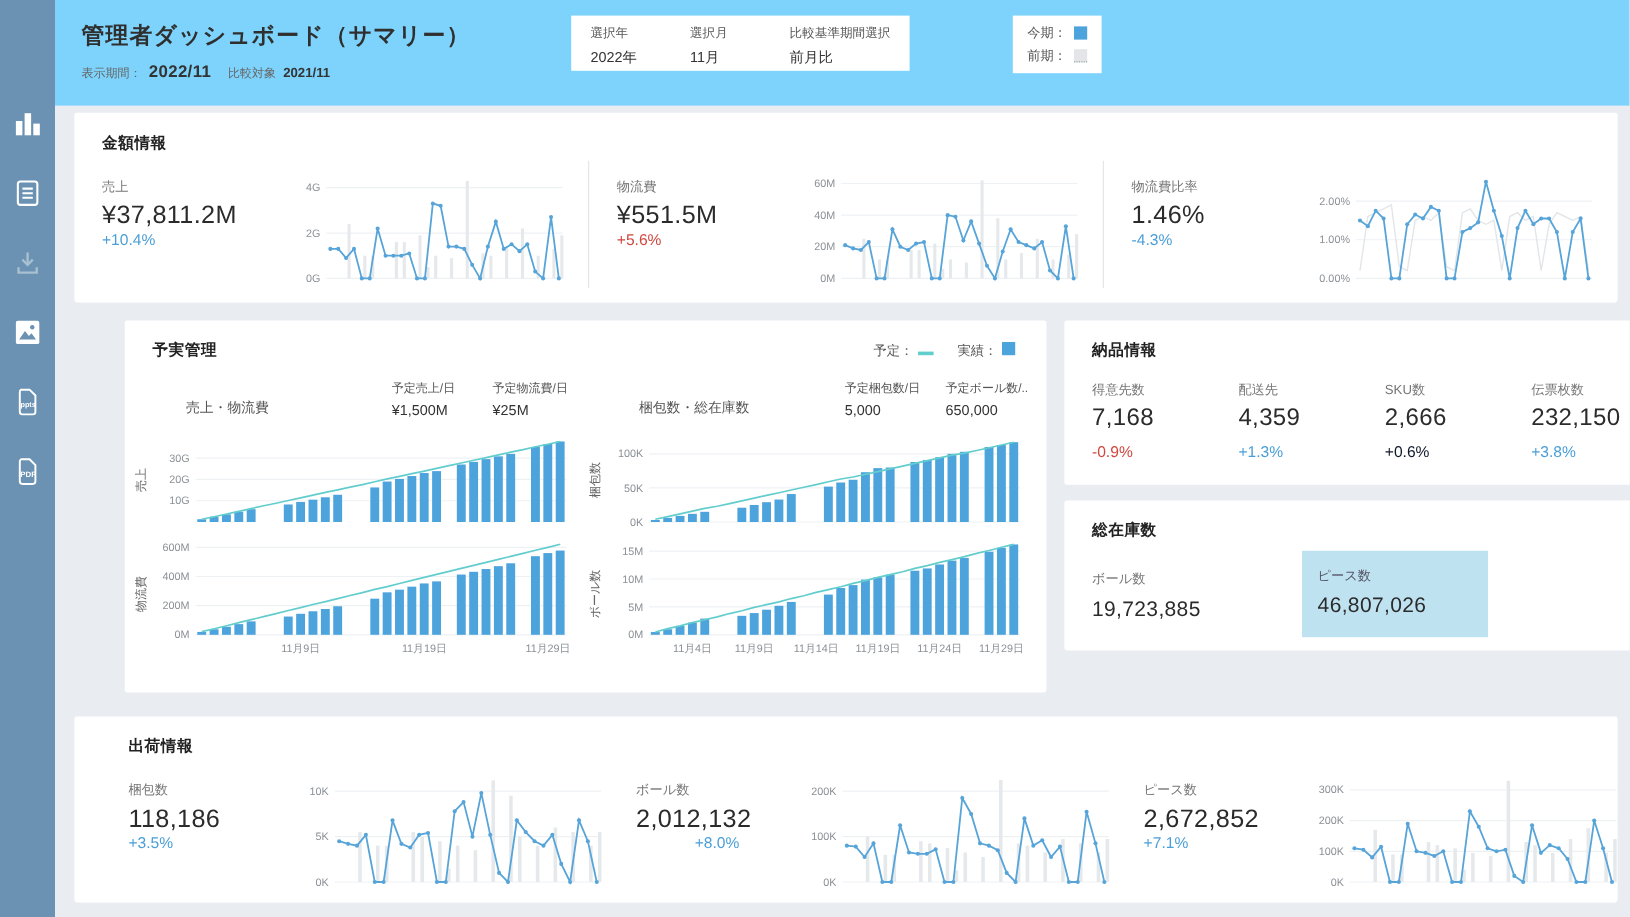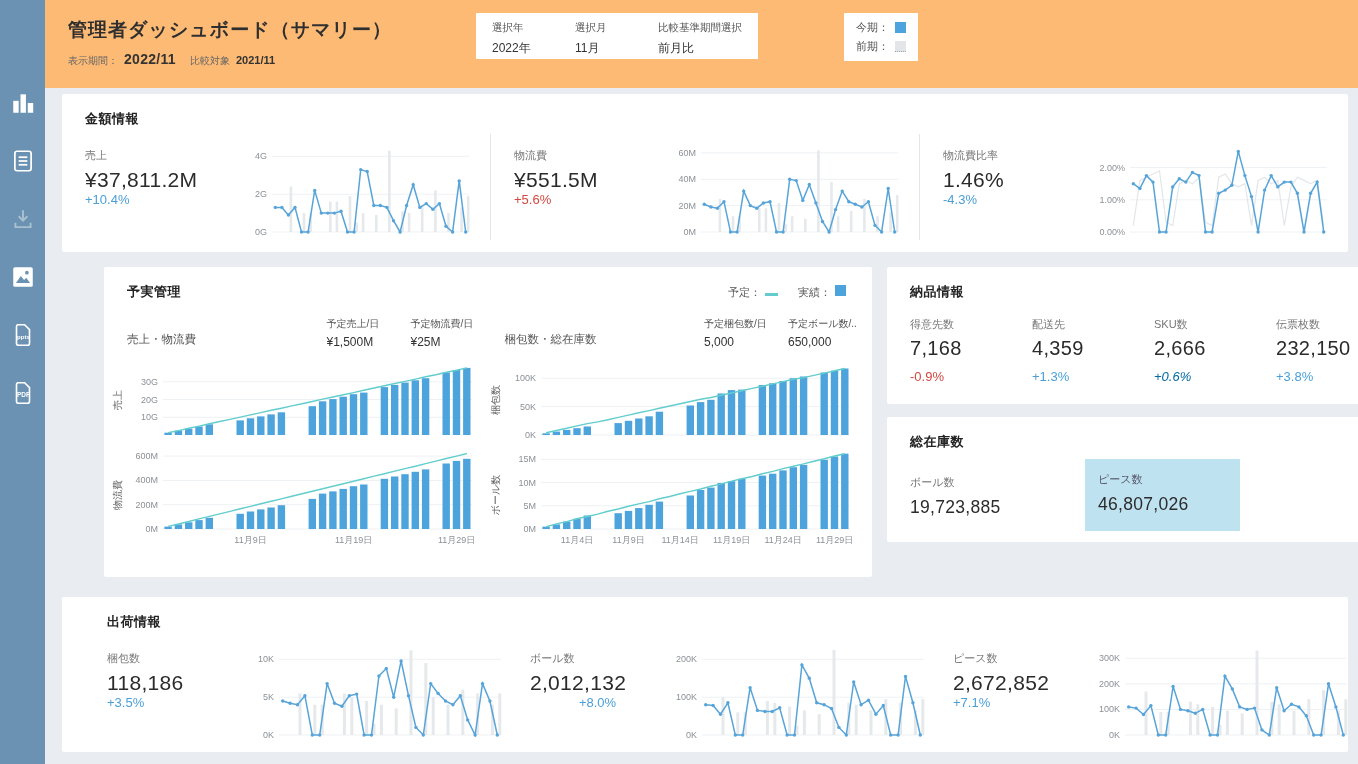--- a/index.html
+++ b/index.html
@@ -12,21 +12,21 @@
   }
   
   .sidebar {
     position:fixed; left:0; top:0; width:45px; height:764px;
     background:#6b92b3; display:flex; flex-direction:column;
     align-items:center; padding-top:88px; gap:26px;
   }
   .side-btn { width:32px; height:32px; background:none; border:none; padding:2px; cursor:pointer; display:flex; align-items:center; justify-content:center; }
   
   .main { margin-left:45px; width:1313px; }
-  .topbar { height:88px; background:#fdba74; display:flex; align-items:flex-start; padding:13px 0 0 23px; }
+  .topbar { height:88px; background:#7dd3fc; display:flex; align-items:flex-start; padding:13px 0 0 23px; }
   .title-block { width:360px; }
   .page-title { font-size:19px; font-weight:bold; color:#2f2f2f; margin:4px 0 8px; letter-spacing:1px; }
   .period-line { font-size:10px; color:#666; display:flex; align-items:baseline; gap:6px; }
   .period-line .big { font-size:14px; color:#333; font-weight:bold; letter-spacing:.3px; }
   .period-line .mid { font-size:11px; color:#333; font-weight:bold; }
   .selection-card { background:#fff; margin-left:48px; height:46px; padding:8px 16px; display:flex; gap:28px; }
   .selector { min-width:55px; }
   .selector .lab { font-size:10.5px; color:#555; }
   .selector .val { font-size:12px; color:#333; margin-top:5px; }
   .legend-card { background:#fff; margin-left:86px; height:48px; padding:7px 12px; display:flex; flex-direction:column; justify-content:space-between; }
@@ -52,21 +52,21 @@
   
   .mid-row { display:flex; gap:15px; margin-top:15px; align-items:flex-start;padding-left:42px; }
   .plan-card { width:768px; height:310px; }
   .plan-head { display:flex; justify-content:space-between; align-items:center; padding:16px 26px 0 23px; }
   .plan-head h2 { padding:0; }
   .plan-legend { font-size:11px; color:#555; display:flex; gap:20px; align-items:center; }
   .dash-sw { width:13px; height:3px; background:#63cdcd; display:inline-block; margin-left:4px; }
   .sq-sw { width:11px; height:11px; background:#4da3dc; display:inline-block; margin-left:4px; }
   .plan-sub { display:flex; margin-top:16px; padding-left:23px; }
   .plan-half-head { width:372px; display:flex; align-items:flex-end; }
-  .sub-title { flex:1; font-size:11.5px; color:#555; padding-bottom:2px; }
+  .sub-title { flex:1; font-size:11.5px; color:#555; padding-bottom:2px;margin-left:28px; }
   .plan-stat { width:84px; }
   .plan-stat .lab { font-size:10px; color:#555; }
   .plan-stat .val { font-size:12px; color:#333; margin-top:4px; }
   .plan-charts { display:flex; padding:8px 0 0 6px; }
   .plan-half { width:378px; }
   .chart-line { display:flex; }
   .vlabel { width:16px; display:flex; align-items:center; justify-content:center; }
   .vlabel span { transform:rotate(-90deg); display:inline-block; font-size:10px; color:#666; white-space:nowrap; }
   
   .right-col { flex:1; display:flex; flex-direction:column; gap:13px; }
@@ -583,21 +583,21 @@
               <div class="kpi-delta" style="color: rgb(210, 71, 63);">-0.9%</div>
             </div>
             <div class="delivery-kpi">
               <div class="kpi-label">配送先</div>
               <div class="kpi-value">4,359</div>
               <div class="kpi-delta" style="color: rgb(74, 159, 216);">+1.3%</div>
             </div>
             <div class="delivery-kpi">
               <div class="kpi-label">SKU数</div>
               <div class="kpi-value">2,666</div>
-              <div class="kpi-delta" style="color: #0369a1; font-style: italic;">+0.6%</div>
+              <div class="kpi-delta" style="color: #0f172a;">+0.6%</div>
             </div>
             <div class="delivery-kpi">
               <div class="kpi-label">伝票枚数</div>
               <div class="kpi-value">232,150</div>
               <div class="kpi-delta" style="color: rgb(74, 159, 216);">+3.8%</div>
             </div>
           </div>
         </section>
 
         <section class="card stock-card">

